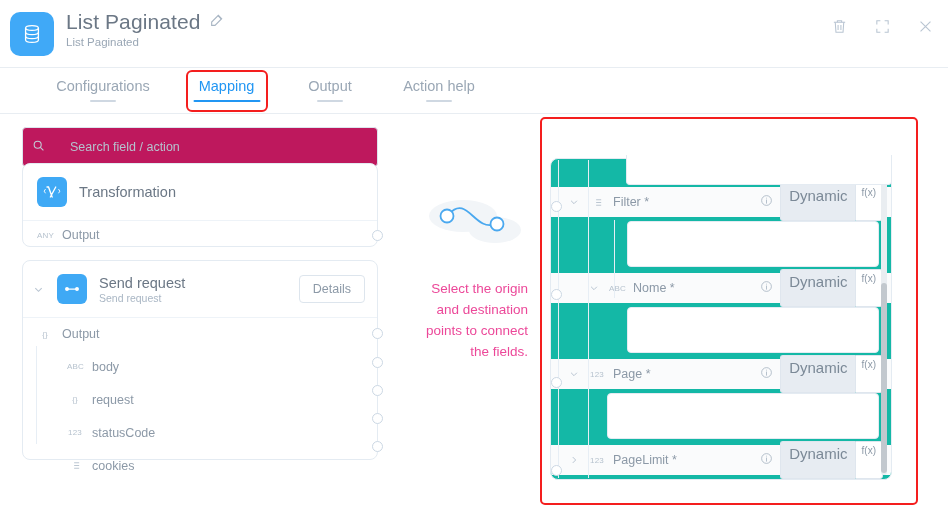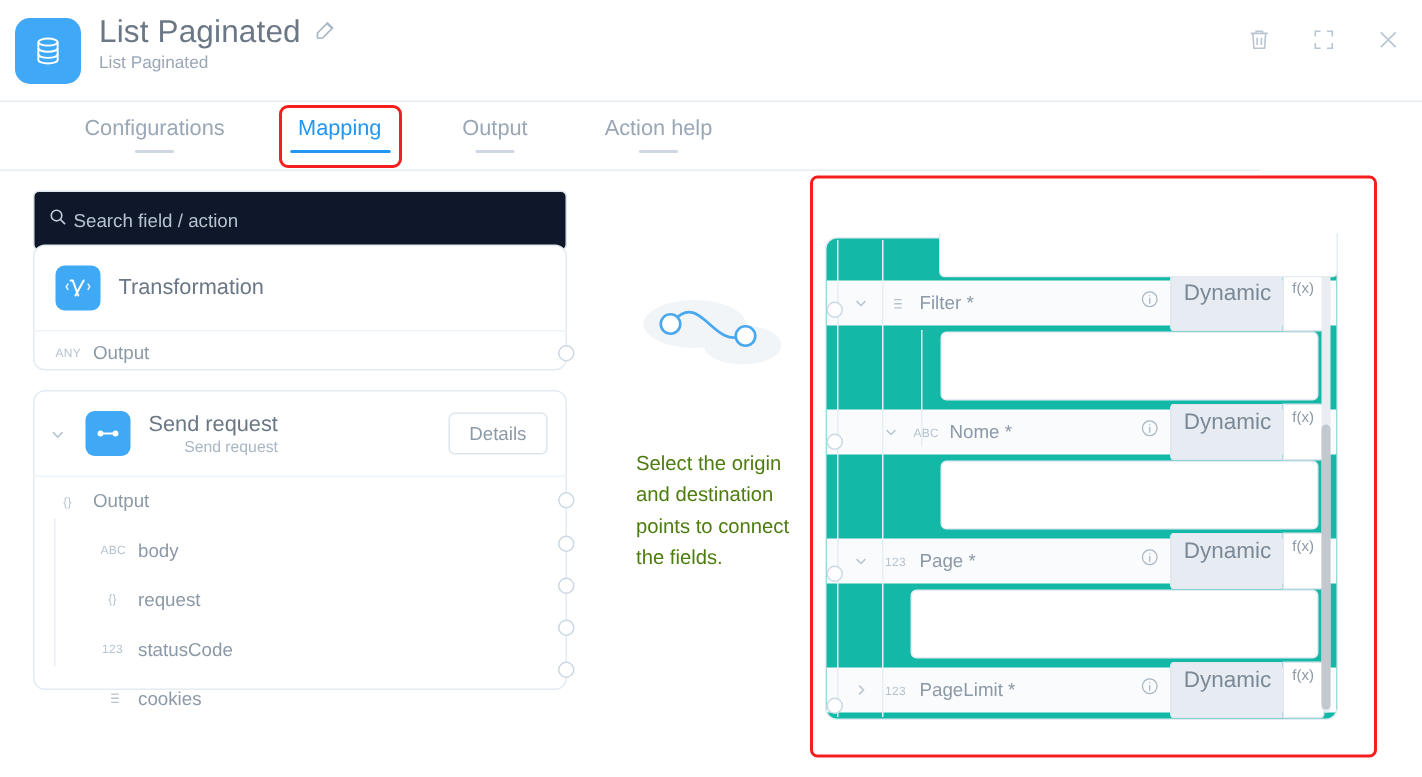--- a/index.html
+++ b/index.html
@@ -54,36 +54,36 @@
   #tab-output { left: 303px; width: 54px; }
   #tab-actionhelp { left: 400px; width: 78px; }
   .tab-highlight {
     position: absolute; left: 186px; top: 70px; width: 82px; height: 42px;
     border: 2px solid #f41e1e; border-radius: 6px; pointer-events: none;
   }
 
   
   .search {
     position: absolute; height: 40px; border: 1px solid #dde5ed;
-    border-radius: 4px; background: #0f172a; display: flex; align-items: center;
-    padding: 0 9px; gap: 4px;
+    border-radius: 4px; background: #be185d; display: flex; align-items: center;
+    padding: 0 9px; gap: 25px;
   }
   .search .ph { font-size: 12.5px; color: #b6c2ce; }
   #search-left { left: 22px; top: 127px; width: 356px; }
   #search-right { left: 556px; top: 126px; width: 352px; }
 
   
   .card {
     position: absolute; background: #fff; border: 1px solid #e4ebf2;
     border-radius: 8px;
   }
   #card-transformation { left: 22px; top: 163px; width: 356px; height: 84px; }
   #card-sendrequest { left: 22px; top: 260px; width: 356px; height: 200px; }
 
-  .card-head { display: flex; align-items: center; height: 56px; padding-left: 14px; gap: 12px; text-align: right; }
+  .card-head { display: flex; align-items: center; height: 56px; padding-left: 14px; gap: 12px; }
   .node-icon {
     width: 30px; height: 30px; border-radius: 6px; background: #3fa9f5;
     display: flex; align-items: center; justify-content: center; flex: none;
   }
   .node-title { font-size: 14.5px; color: #6b7785; }
   .node-sub { font-size: 10.5px; color: #a9b6c4; margin-top: 1px; }
   .chev {
     width: 14px; color: #b9c5d2; flex: none; display: flex;
     align-items: center; justify-content: center;
   }
@@ -102,21 +102,21 @@
     background: #e7eef5;
   }
   .dot {
     position: absolute; width: 11px; height: 11px; border-radius: 50%;
     border: 1px solid #ccd8e4; background: #fff;
   }
 
   
   .center-msg {
     position: absolute; left: 424px; top: 278px; width: 104px;
-    text-align: left; font-size: 13.5px; line-height: 21px; color: #4d7c0f; margin-top: 20px;
+    text-align: right; font-size: 13.5px; line-height: 21px; color: #ec4899;
   }
   .center-illus { position: absolute; left: 425px; top: 192px; }
 
   
   .right-outline {
     position: absolute; left: 540px; top: 117px; width: 378px; height: 388px;
     border: 2px solid #f41e1e; border-radius: 5px; pointer-events: none;
   }
   #card-right {
     left: 550px; top: 158px; width: 342px; height: 322px;

